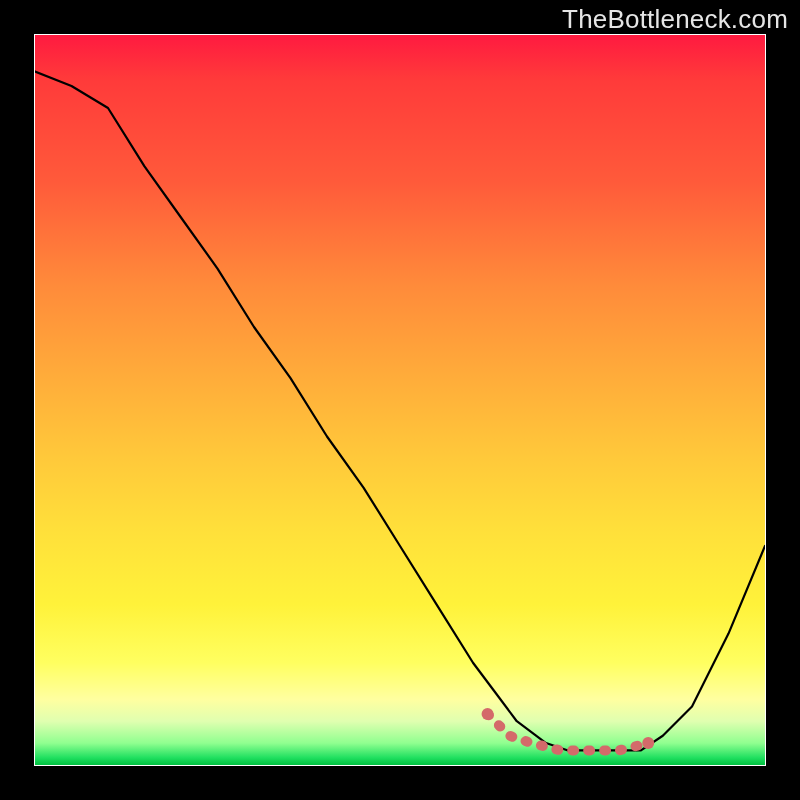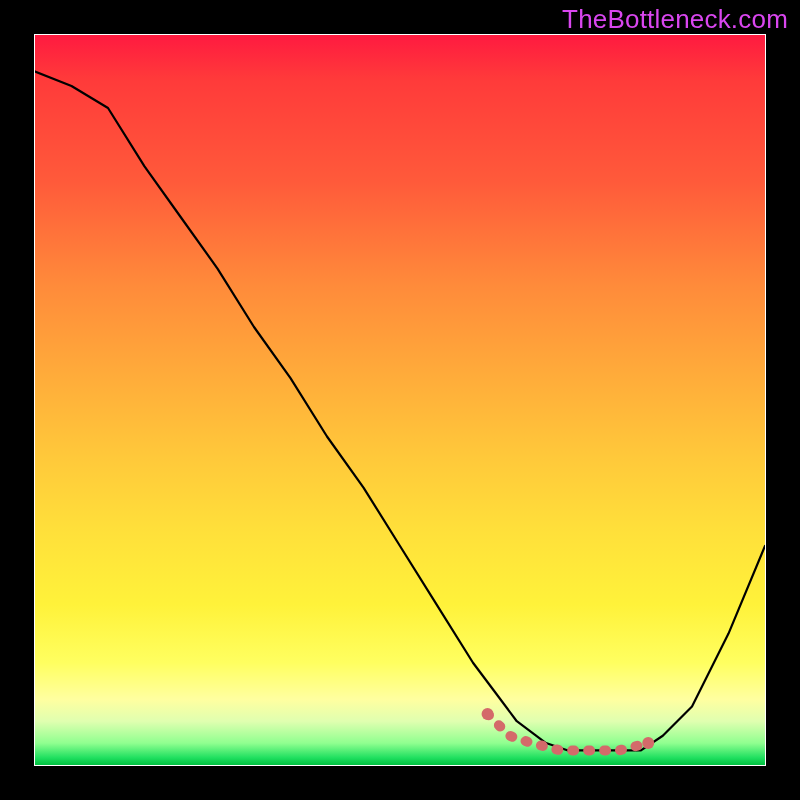--- a/index.html
+++ b/index.html
@@ -7,21 +7,21 @@
   .canvas {
     position: relative;
     width: 800px;
     height: 800px;
     background: #000;
   }
   .watermark {
     position: absolute;
     top: 4px;
     right: 12px;
-    color: #d946ef;
+    color: #e5e5e5;
     font-family: Arial, Helvetica, sans-serif;
     font-size: 26px;
     font-weight: 400;
     letter-spacing: 0.2px;
     z-index: 10;
   }
   .plot-area {
     position: absolute;
     left: 34px;
     top: 34px;

